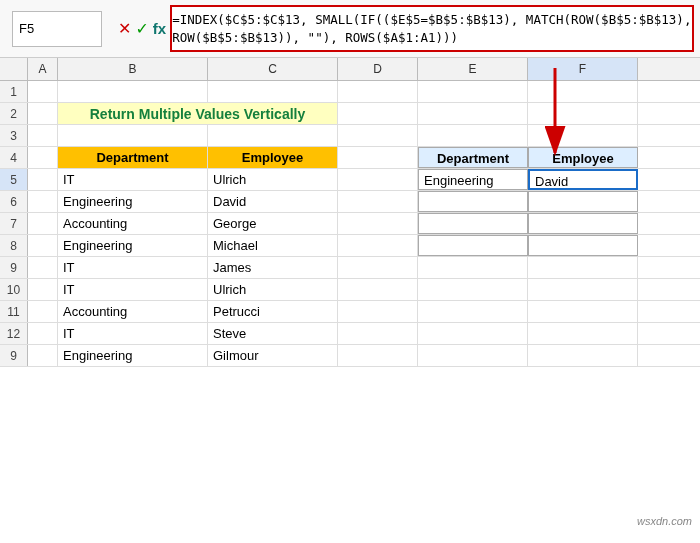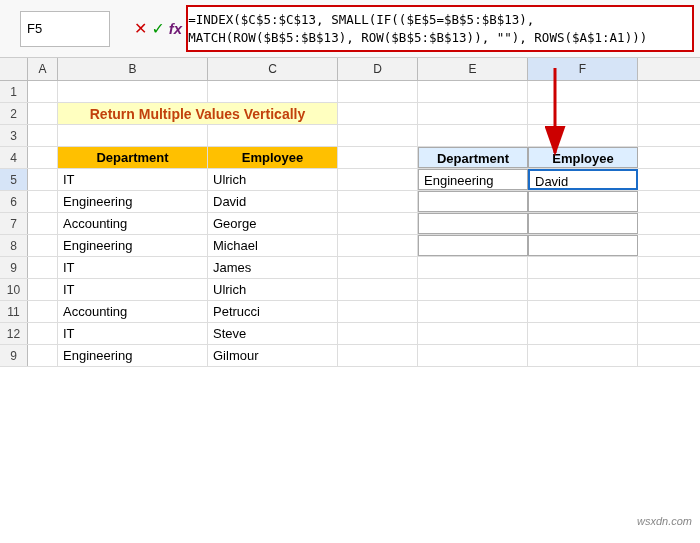--- a/index.html
+++ b/index.html
@@ -25,21 +25,21 @@
     .cell-name-box {
       width: 90px;
       min-width: 90px;
       border: 1px solid #bbb;
       background: #fff;
       height: 36px;
       display: flex;
       align-items: center;
       padding: 0 6px;
       font-size: 13px;
-      margin: 0 20px;
+      margin: 0 12px;
     }
     .formula-icons {
       display: flex;
       align-items: center;
       gap: 4px;
       padding: 0 4px;
       font-size: 14px;
       color: #555;
     }
     .formula-input-area {
@@ -129,21 +129,21 @@
     .cell-d { width: 80px; min-width: 80px; }
     .cell-e { width: 110px; min-width: 110px; }
     .cell-f { width: 110px; min-width: 110px; background: #fff; }
 
     
     .title-cell {
       font-weight: bold;
       font-size: 14px;
       text-align: center;
       background: #ffffc0;
-      color: #c2410c;
+      color: #15803d;
     }
 
     
     .header-cell {
       background: #ffc000;
       font-weight: bold;
       text-align: center;
       font-size: 13px;
     }
 
@@ -182,21 +182,21 @@
 </head>
 <body>
 
 <div class="formula-bar">
   <div class="cell-name-box">
     <span>F5</span>
   </div>
   <div class="formula-icons">
     <span style="color:#c00;font-size:16px;">✕</span>
     <span style="color:#090;font-size:16px;">✓</span>
-    <span style="font-style:italic;font-weight:bold;color:#701a75;font-size:15px;">fx</span>
+    <span style="font-weight:bold;color:#0f766e;font-size:15px;">fx</span>
   </div>
   <div class="formula-input-area">
     <span>=INDEX($C$5:$C$13, SMALL(IF(($E$5=$B$5:$B$13), MATCH(ROW($B$5:$B$13), ROW($B$5:$B$13)), ""), ROWS($A$1:A1)))</span>
   </div>
 </div>
 
 <div class="spreadsheet">
 
   <div class="col-headers">
     <div class="row-num-header"></div>

